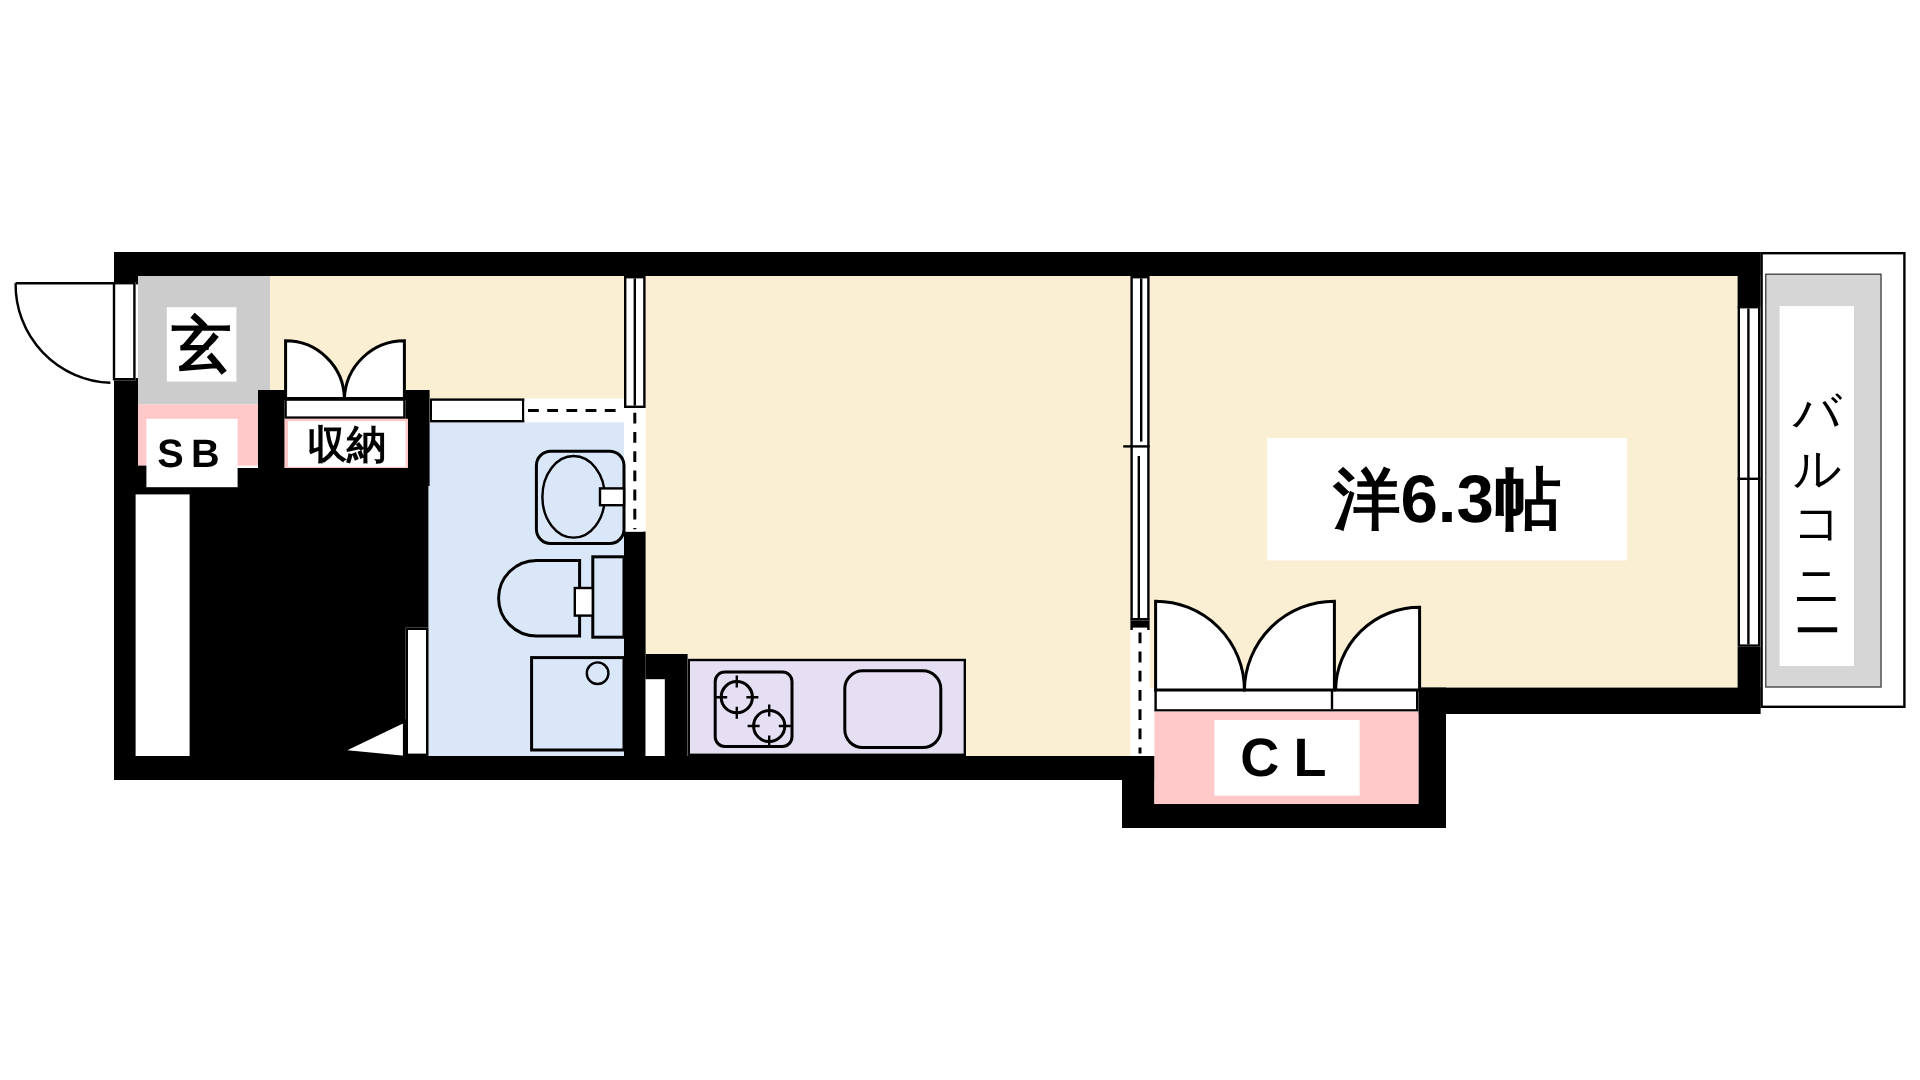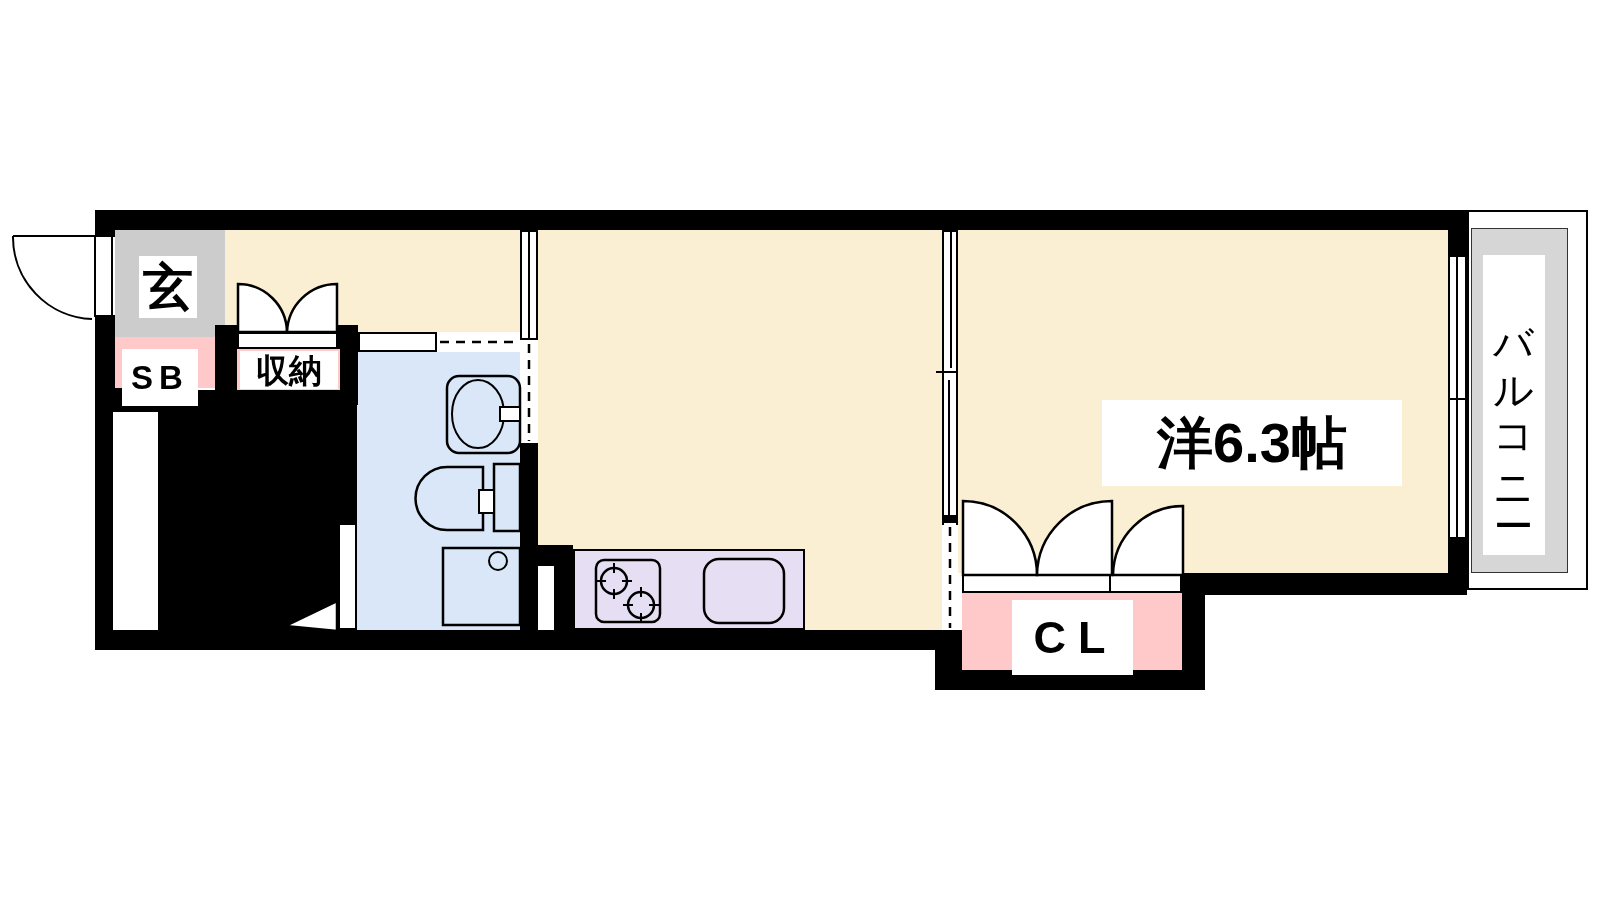--- a/index.html
+++ b/index.html
@@ -149,23 +149,23 @@
 
   <div class="lbl" style="left:139px;top:256px;width:58px;height:62px;font-size:50px;">
     <span>玄</span>
   </div>
   <div class="lbl" style="left:122px;top:349px;width:76px;height:57px;font-size:33px;letter-spacing:6px;">
     <span>SB</span>
   </div>
   <div class="lbl" style="left:240px;top:351px;width:98px;height:38px;font-size:33px;">
     <span>収納</span>
   </div>
-  <div class="lbl" style="left:1102px;top:365px;width:300px;height:86px;font-size:56px;margin-top:35px;">
+  <div class="lbl" style="left:1056px;top:365px;width:300px;height:102px;font-size:56px;">
     <span>洋6.3帖</span>
   </div>
-  <div class="lbl" style="left:1012px;top:600px;width:121px;height:75px;font-size:45px;letter-spacing:12px;padding-left:6px;box-sizing:border-box;">
+  <div class="lbl" style="left:1012px;top:600px;width:121px;height:63px;font-size:45px;letter-spacing:12px;padding-left:6px;box-sizing:border-box;">
     <span>CL</span>
   </div>
   <div class="lbl lbl-vert" style="left:1483px;top:255px;width:62px;height:300px;font-size:40px;font-weight:normal;">
     <span>バルコニー</span>
   </div>
 
 </div>
 
 </body></html>

